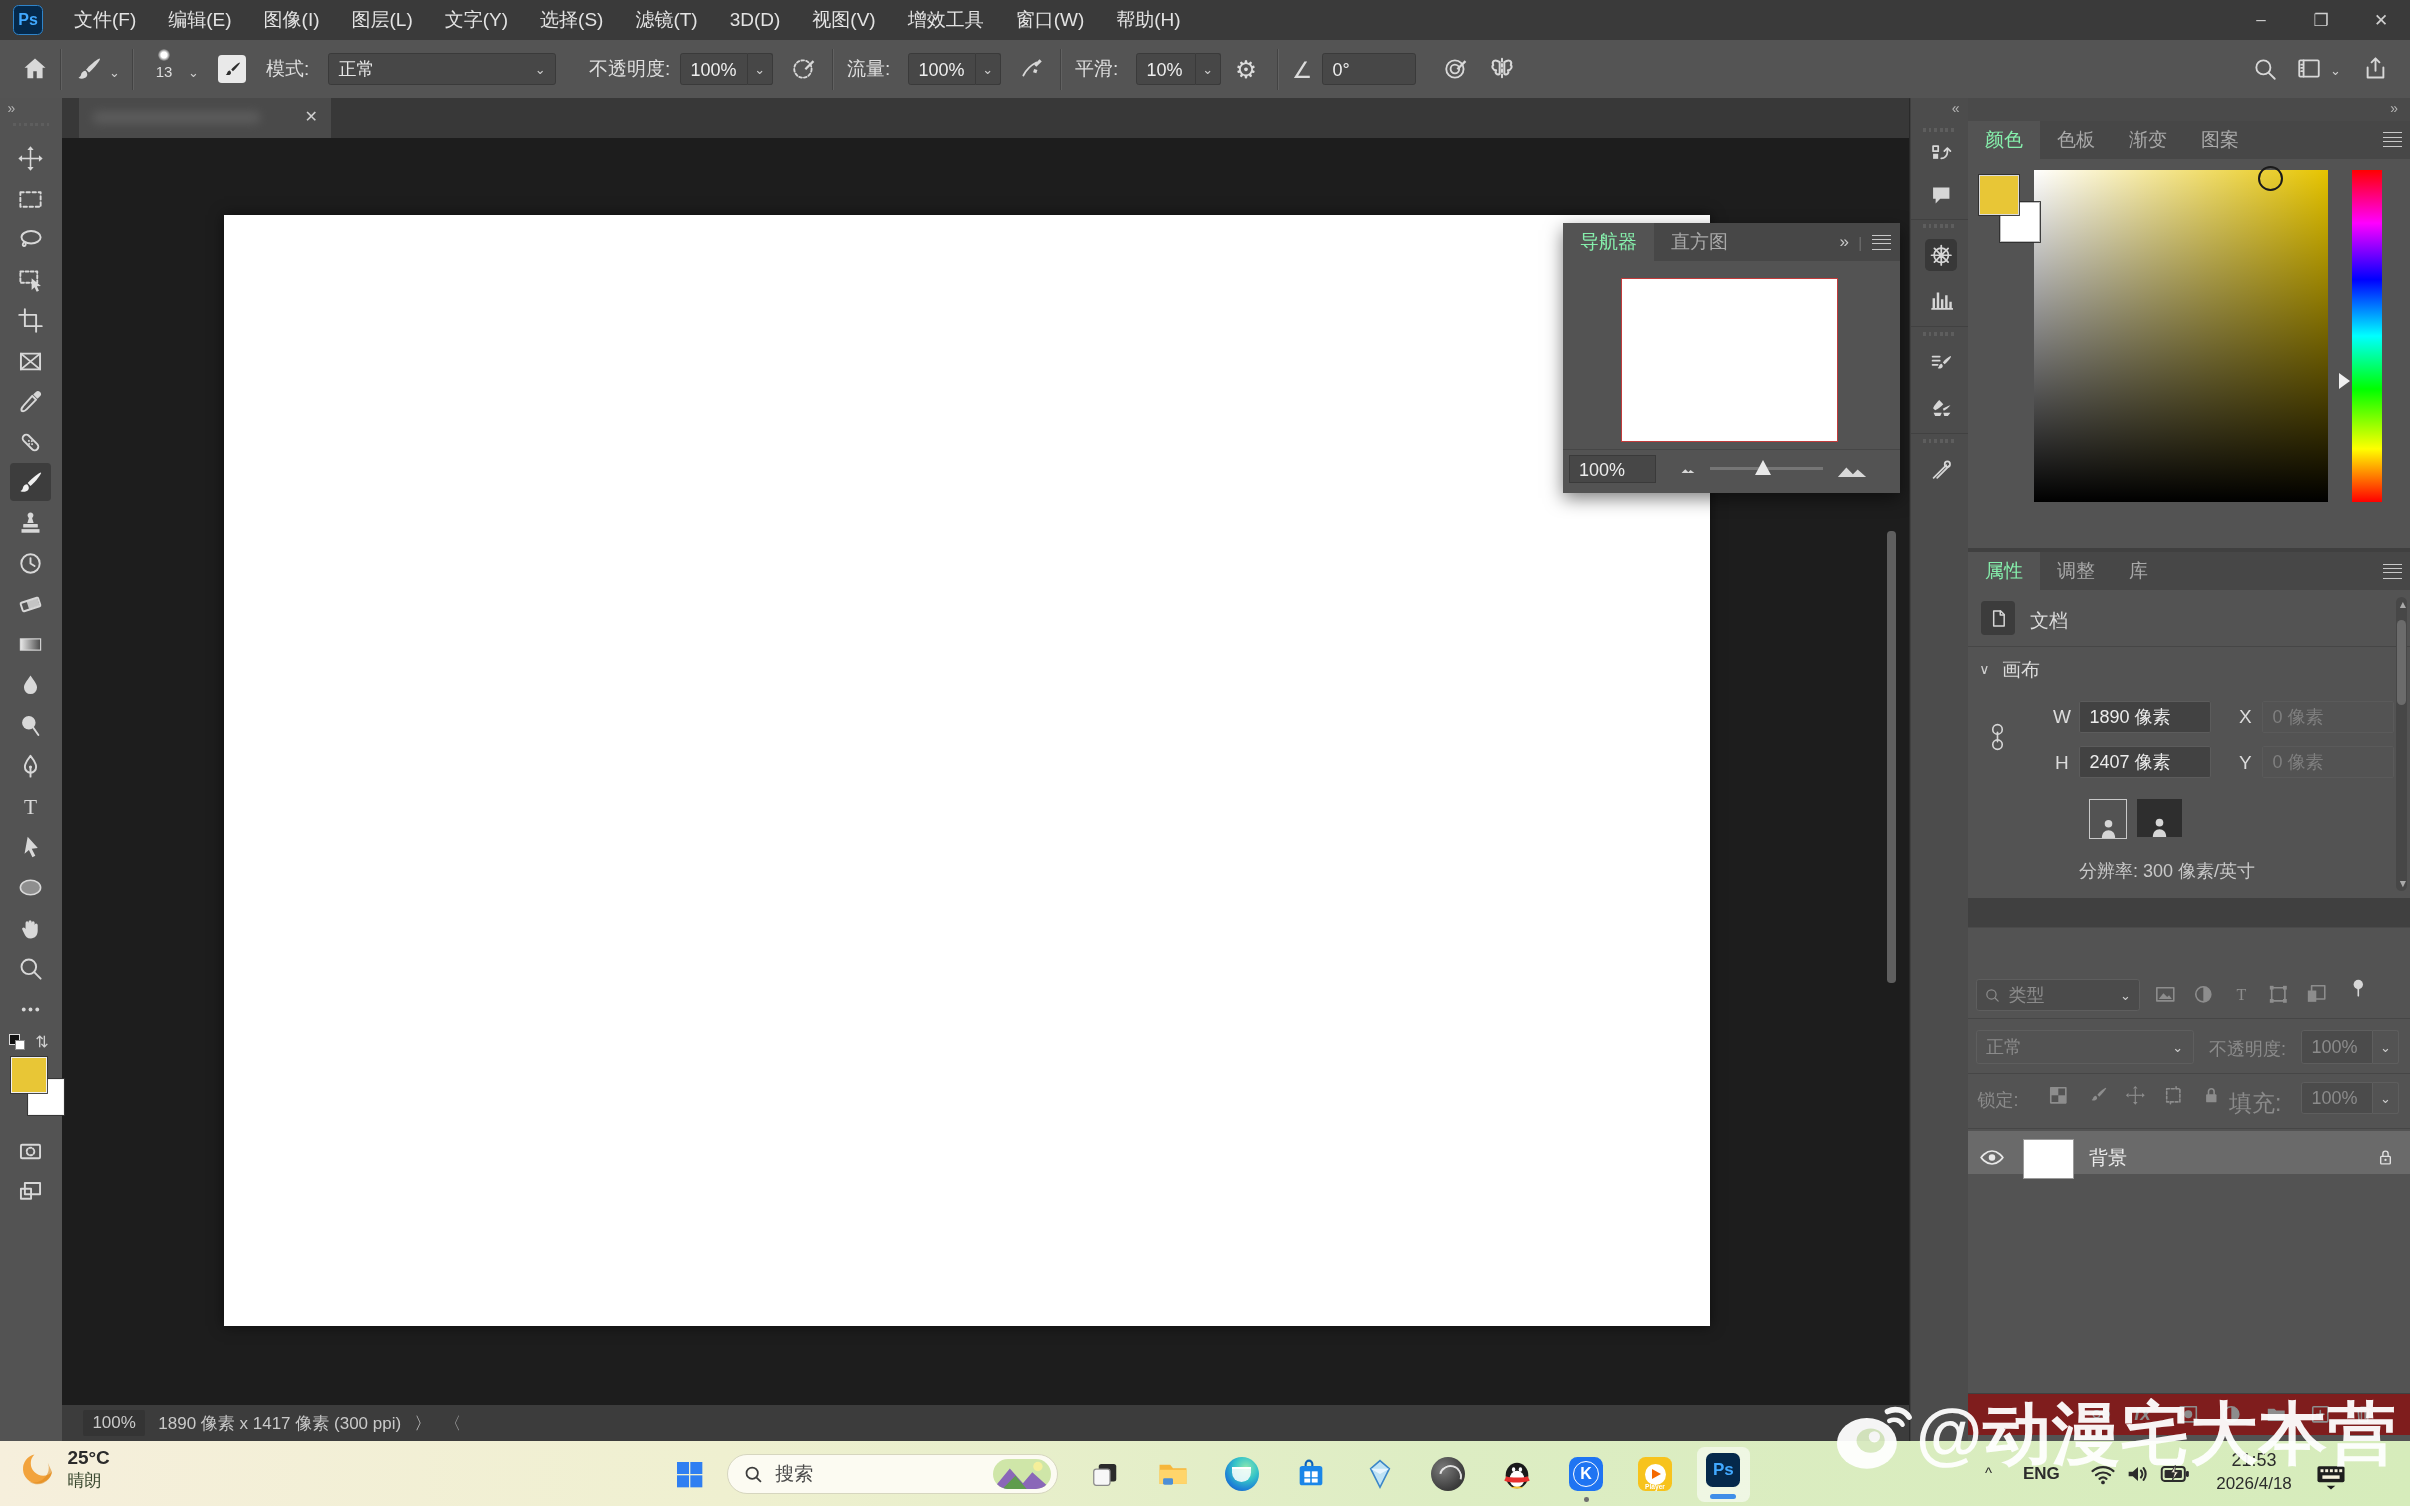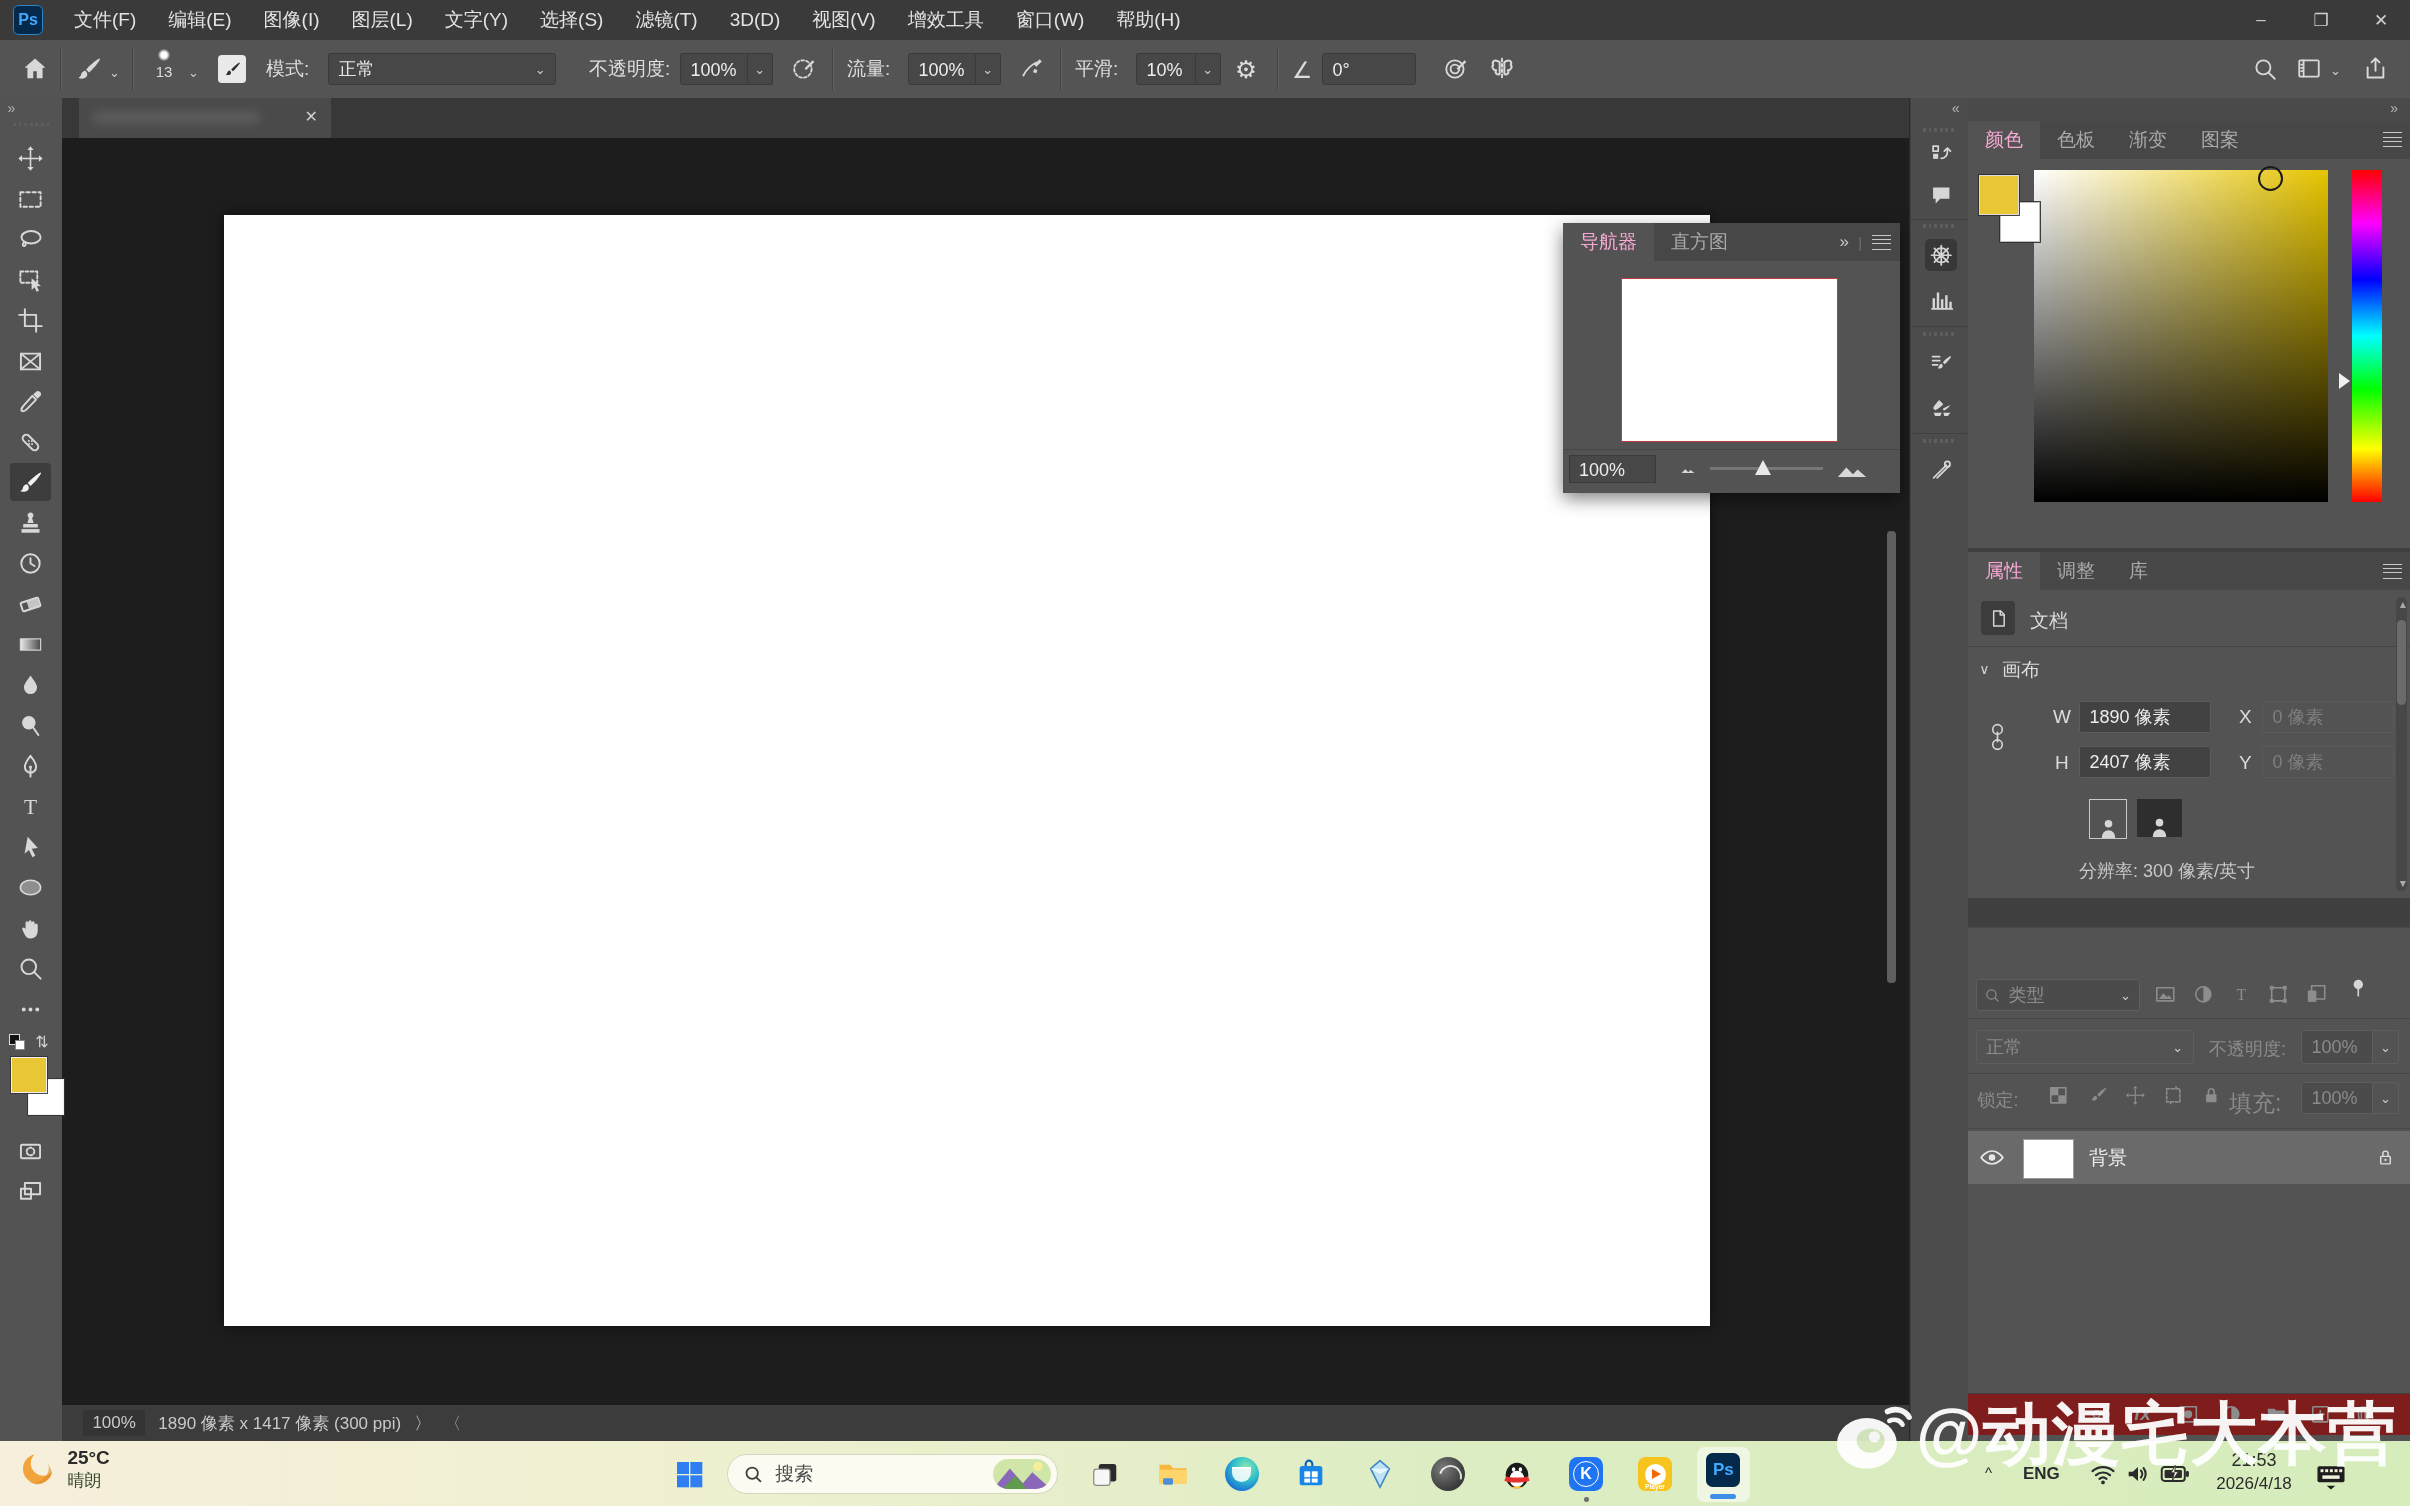--- a/index.html
+++ b/index.html
@@ -39,21 +39,21 @@
   #doctab{left:17px;top:0;width:252px;height:40px;background:#4a4a4a;border-radius:0 0 0 0;}
   .blurtitle{left:13px;top:13px;width:169px;height:13px;border-radius:6.6px;background:#6a6a6a;filter:blur(4.7px);opacity:.55;}
   #canvaspage{left:162px;top:117px;width:1486px;height:1111px;background:#ffffff;box-shadow:0 0 13px rgba(0,0,0,.55);}
   .sb-thumb{background:#5f5f5f;border-radius:3.8px;}
   #statusbar{left:0;top:1307px;width:1847px;height:36px;background:#3c3c3c;display:flex;align-items:center;}
   .statustxt{font-size:17px;color:#c9c9c9;margin-right:13px;white-space:nowrap;}
   
   #navpanel{left:1563px;top:223px;width:337px;height:270px;background:#535353;box-shadow:0 5.6px 17px rgba(0,0,0,.5);}
   .tabbar{background:#474747;display:flex;align-items:stretch;height:38px;}
   .ptab{padding:0 17px;line-height:38px;font-size:19px;color:#a9a9a9;}
-  .ptab.on{background:#535353;color:#f9a8d4;}
+  .ptab.on{background:#535353;color:#86efac;}
   .panelmenu{margin-left:auto;display:flex;align-items:center;gap:9.4px;padding-right:9.4px;color:#c9c9c9;}
   .hamb{width:19px;height:13px;border-top:1.9px solid #c9c9c9;border-bottom:1.9px solid #c9c9c9;position:relative;}
   .hamb:before{content:"";position:absolute;left:0;right:0;top:3.8px;border-top:1.9px solid #c9c9c9;}
   .hamb:after{content:"";position:absolute;left:0;right:0;top:7.5px;border-top:1.9px solid #c9c9c9;}
   #navproxy{left:58px;top:55px;width:215px;height:162px;background:#fff;border:1.9px solid #c23b3b;}
   #navfooter{left:0;top:226px;width:337px;height:38px;background:#535353;border-top:0.9px solid #464646;display:flex;align-items:center;}
   .zoombox{background:#474747;border:0.9px solid #3a3a3a;color:#ececec;font-size:18px;height:28px;line-height:28px;
            width:87px;padding-left:9.4px;margin-left:5.6px;box-sizing:border-box;}
   .mtn{fill:#d8d8d8;}
   
@@ -654,21 +654,21 @@
           <rect class="dimfill" x="6.5" y="11" width="11" height="8.5" rx="1"></rect>
           <path class="dimstroke" d="M9 11V8a3 3 0 0 1 6 0v3"></path>
         </svg></div>
     <div class="a dim" style="left:261px;top:160px;font-size:23px;">填充:</div>
     <div class="a" style="left:333px;top:154px;width:72px;height:32px;background:#4b4b4b;border:0.9px solid #5e5e5e;border-radius:2.8px 0 0 2.8px;line-height:30px;padding-left:9.4px;box-sizing:border-box;font-size:18px;color:#8b8b8b;">100%</div>
     <div class="a" style="left:405px;top:154px;width:26px;height:32px;border:0.9px solid #5e5e5e;border-left:none;border-radius:0 2.8px 2.8px 0;display:flex;align-items:center;justify-content:center;box-sizing:border-box;">
         <span class="dim chev">⌄</span>
       </div>
     <div class="a" style="left:0;top:200px;width:443px;height:0.9px;background:#464646;"></div>
 
-    <div class="a" style="left:0;top:203px;width:443px;height:53px;background:#6a6a6a;">
+    <div class="a" style="left:0;top:203px;width:443px;height:43px;background:#6a6a6a;">
       <svg class="a" style="left:11.3px;top:16px;" width="26" height="21" viewBox="0 0 24 18">
           <path d="M2 9s4-6 10-6 10 6 10 6-4 6-10 6S2 9 2 9z" fill="none" stroke="#e8e8e8" stroke-width="1.6"></path>
           <circle cx="12" cy="9" r="3" fill="#e8e8e8"></circle>
         </svg>
       <div class="a" style="left:55px;top:7.5px;width:49px;height:38px;background:#ffffff;border:0.9px solid #9a9a9a;"></div>
       <div class="a" style="left:121px;top:14px;font-size:19px;color:#ececec;">背景</div>
       <svg class="a" style="right:15px;top:15px;" width="21" height="22.6" viewBox="0 0 24 24">
           <rect x="6.5" y="11" width="11" height="8.5" rx="1" fill="none" stroke="#e0e0e0" stroke-width="1.6"></rect>
           <path d="M9 11V8a3 3 0 0 1 6 0v3" fill="none" stroke="#e0e0e0" stroke-width="1.6"></path>
           <circle cx="12" cy="15" r="1.3" fill="#e0e0e0"></circle>

